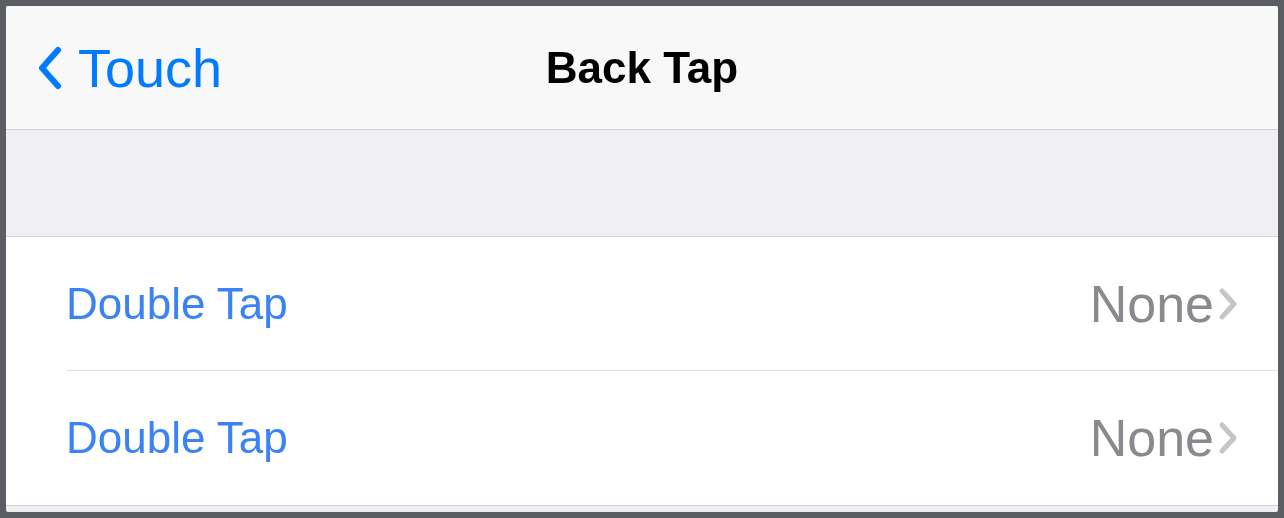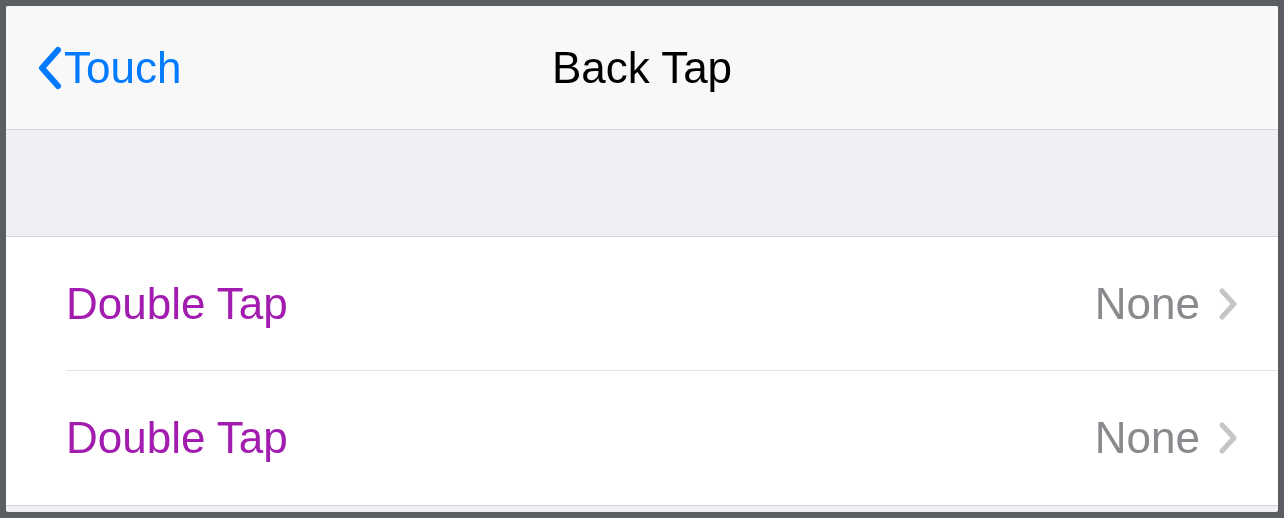--- a/index.html
+++ b/index.html
@@ -35,27 +35,28 @@
       padding-left: 30px;
       cursor: pointer;
       position: absolute;
       left: 0;
     }
     .back-chevron {
       width: 28px;
       height: 44px;
     }
     .back-label {
-      font-size: 44px;
+      font-size: 54px;
       color: #007aff;
+      margin-left: 14px;
       font-weight: 400;
     }
     .nav-title {
       font-size: 44px;
-      font-weight: 400;
+      font-weight: 700;
       color: #000;
       margin: 4px auto;
     }
     .spacer {
       height: 106px;
       background: #efeff4;
     }
     .list {
       background: #fff;
       border-top: 1px solid #d3d3d6;
@@ -73,29 +74,29 @@
       content: "";
       position: absolute;
       bottom: 0;
       left: 60px;
       right: 0;
       height: 1px;
       background: #e2e2e4;
     }
     .row-label {
       font-size: 44px;
-      color: #a21caf;
+      color: #3b82f6;
       font-weight: 400;
       flex: 1;
     }
     .row-value {
-      font-size: 44px;
+      font-size: 52px;
       color: #8a8a8e;
       font-weight: 400;
-      margin-right: 18px;
+      margin-right: 4px;
     }
     .disclosure {
       width: 20px;
       height: 34px;
     }
     .bottom-border {
       height: 1px;
       background: #d3d3d6;
     }
   </style>

